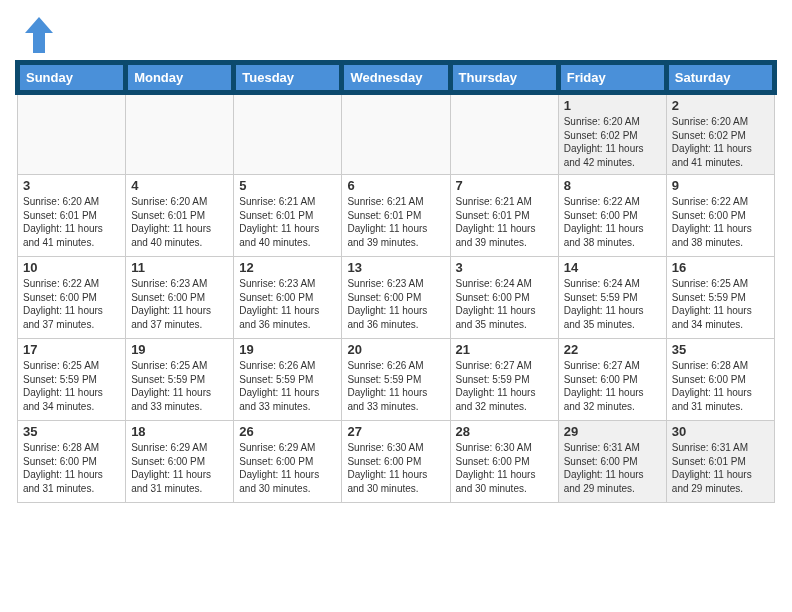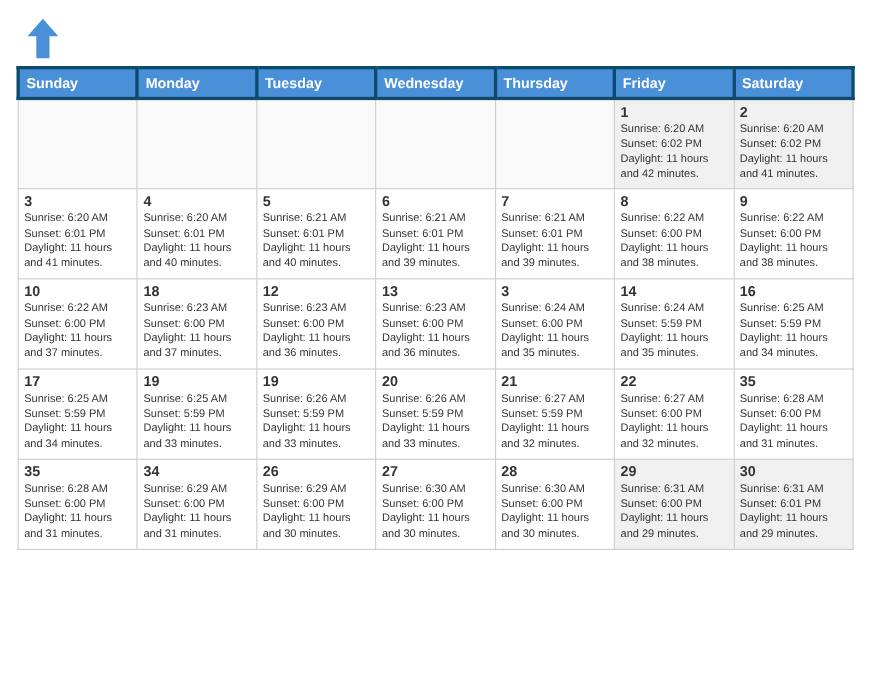--- a/index.html
+++ b/index.html
@@ -4,21 +4,21 @@
   <style>
     * { margin: 0; padding: 0; box-sizing: border-box; }
     body { font-family: Arial, sans-serif; background: #fff; width: 792px; height: 612px; overflow: hidden; }
     
     .header { padding: 15px 20px 5px 20px; display: flex; align-items: flex-start; justify-content: space-between; }
     
     .title-section { text-align: right; }
     
     .calendar { margin: 0 15px 10px 15px; border-collapse: collapse; width: calc(100% - 30px); }
     
-    .day-header { background-color: #4a90d9; color: white; text-align: left; padding: 5px 6px; font-size: 13px; font-weight: bold; border: 3px solid #0c4a6e; }
+    .day-header { background-color: #4a90d9; color: white; text-align: left; padding: 5px 6px; font-size: 13px; font-weight: bold; border: 5px solid #0c4a6e; }
     
     .calendar td { border: 1px solid #ccc; vertical-align: top; padding: 3px 5px; width: 14.28%; font-size: 10.5px; color: #333; background: #fff; height: 82px; }
     
     .calendar td.empty { background: #f9f9f9; }
     .calendar td.gray-bg { background: #f0f0f0; }
     
     .day-num { font-size: 13px; font-weight: bold; display: block; margin-bottom: 2px; }
     .day-info { font-size: 10px; line-height: 1.35; color: #333; }
     
     .logo-wrapper { display: flex; align-items: center; gap: 0; }
@@ -120,21 +120,21 @@
         </td>
       </tr>
       <tr>
         <td>
           <span class="day-num">10</span>
           <div class="day-info" style="white-space: pre-line;">Sunrise: 6:22 AM
 Sunset: 6:00 PM
 Daylight: 11 hours and 37 minutes.</div>
         </td>
         <td>
-          <span class="day-num">18</span>
+          <span class="day-num">11</span>
           <div class="day-info" style="white-space: pre-line;">Sunrise: 6:23 AM
 Sunset: 6:00 PM
 Daylight: 11 hours and 37 minutes.</div>
         </td>
         <td>
           <span class="day-num">12</span>
           <div class="day-info" style="white-space: pre-line;">Sunrise: 6:23 AM
 Sunset: 6:00 PM
 Daylight: 11 hours and 36 minutes.</div>
         </td>
@@ -208,21 +208,21 @@
         </td>
       </tr>
       <tr>
         <td>
           <span class="day-num">35</span>
           <div class="day-info" style="white-space: pre-line;">Sunrise: 6:28 AM
 Sunset: 6:00 PM
 Daylight: 11 hours and 31 minutes.</div>
         </td>
         <td>
-          <span class="day-num">34</span>
+          <span class="day-num">18</span>
           <div class="day-info" style="white-space: pre-line;">Sunrise: 6:29 AM
 Sunset: 6:00 PM
 Daylight: 11 hours and 31 minutes.</div>
         </td>
         <td>
           <span class="day-num">26</span>
           <div class="day-info" style="white-space: pre-line;">Sunrise: 6:29 AM
 Sunset: 6:00 PM
 Daylight: 11 hours and 30 minutes.</div>
         </td>

